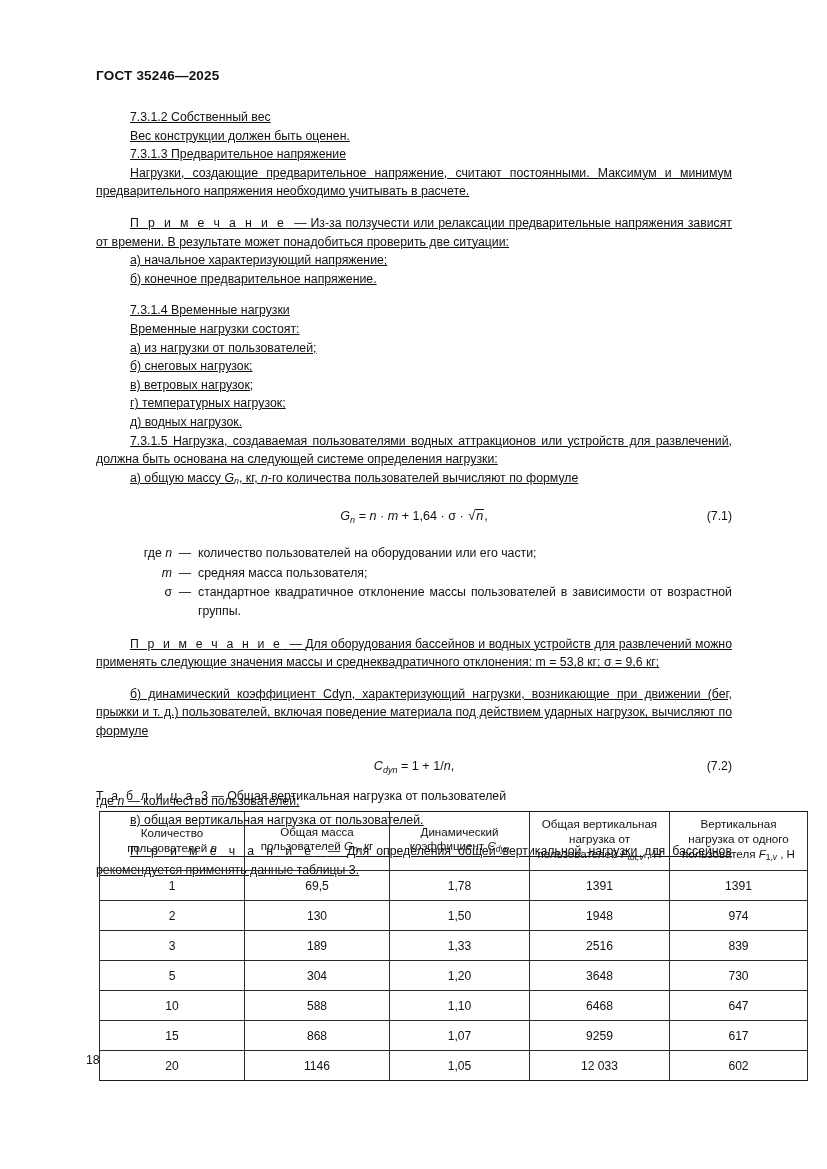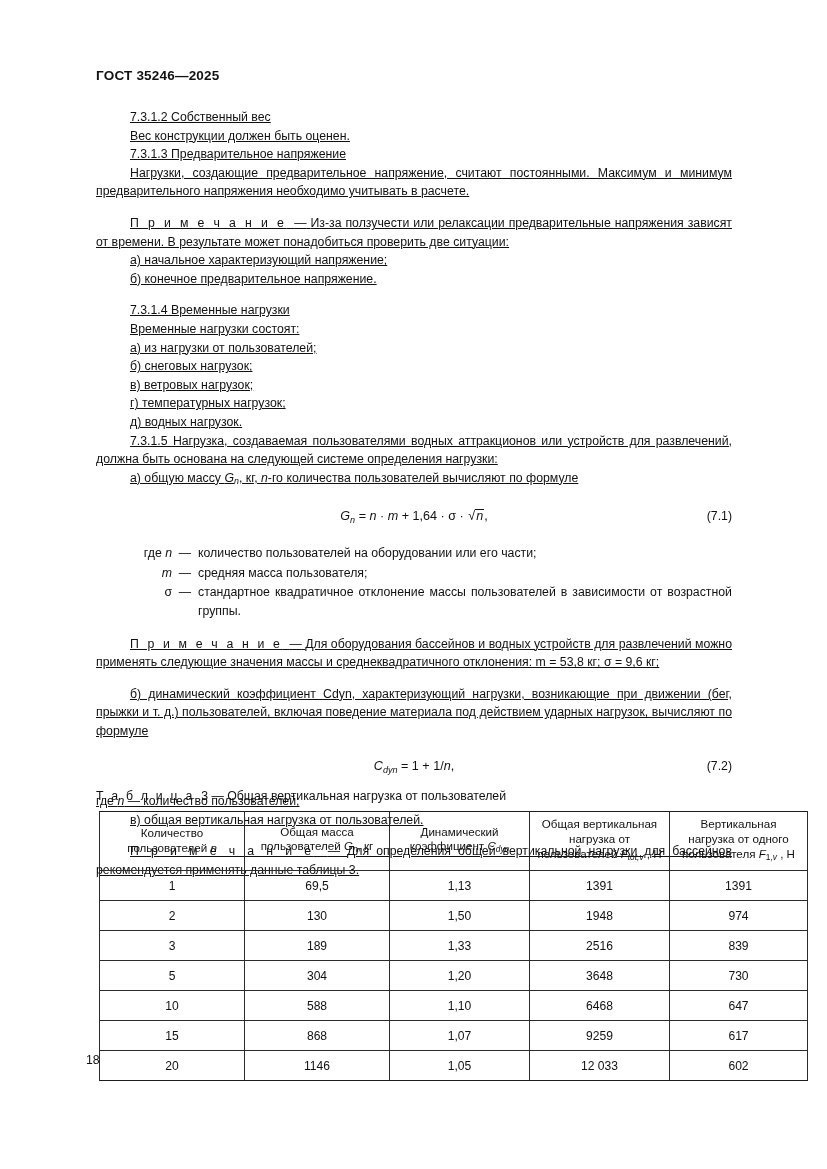--- a/index.html
+++ b/index.html
@@ -316,21 +316,21 @@
           <span>Вертикальная</span><br>
           <span>нагрузка от одного</span><br>
           пользователя <i>F</i><sub>1,<i>v</i></sub> , Н
         </th>
       </tr>
     </thead>
     <tbody>
       <tr>
         <td>1</td>
         <td>69,5</td>
-        <td>1,13</td>
+        <td>1,78</td>
         <td>1391</td>
         <td>1391</td>
       </tr>
       <tr>
         <td>2</td>
         <td>130</td>
         <td>1,50</td>
         <td>1948</td>
         <td>974</td>
       </tr>

